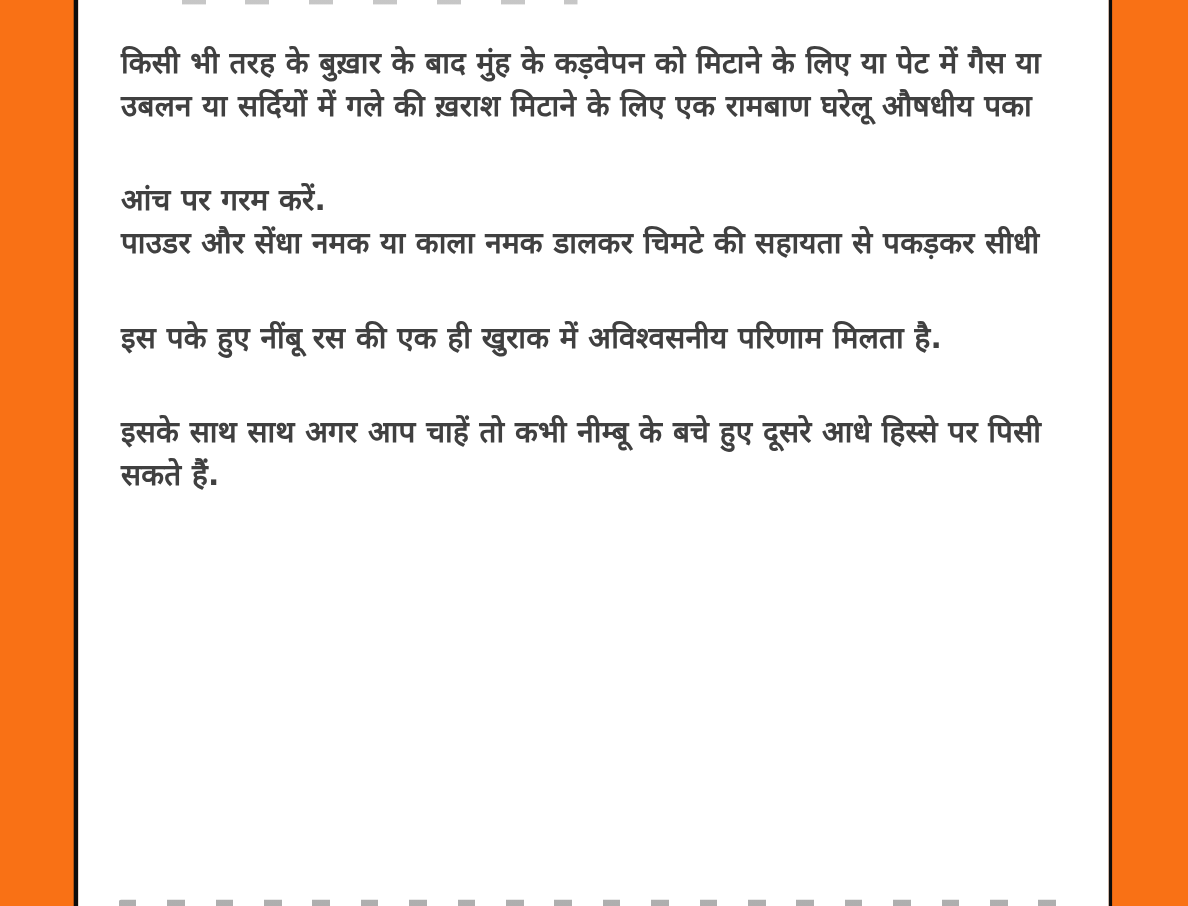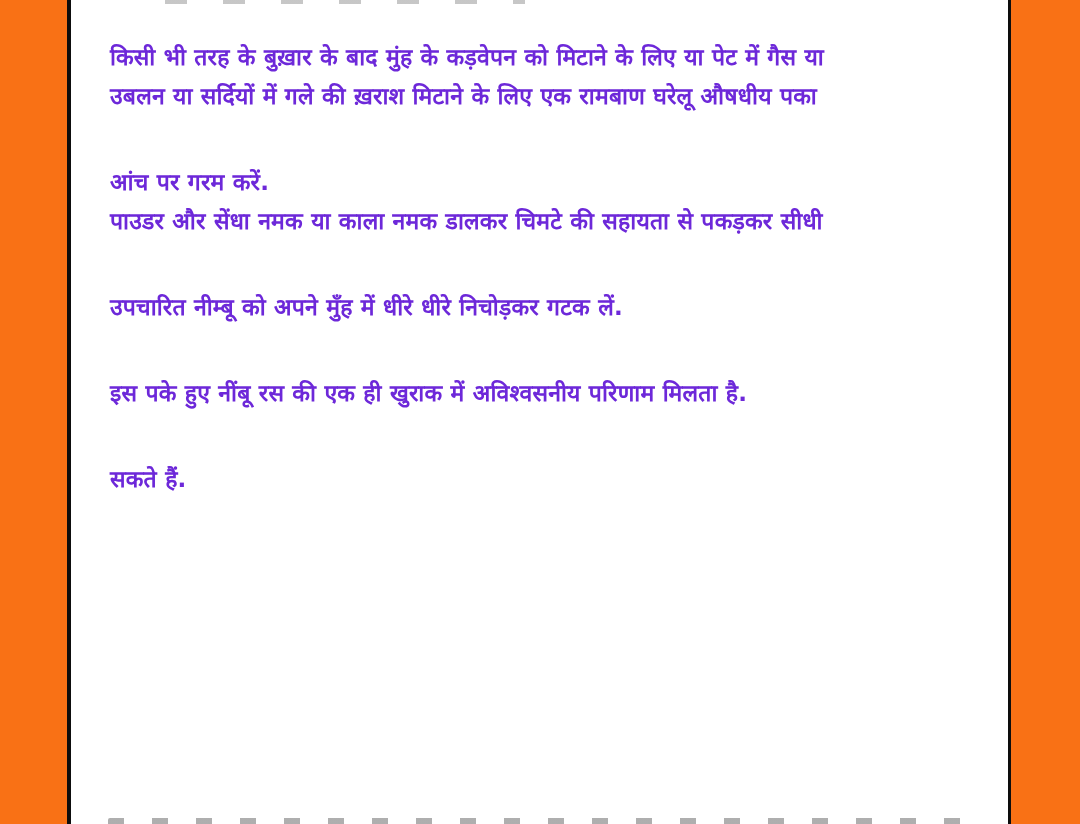--- a/index.html
+++ b/index.html
@@ -43,24 +43,24 @@
     z-index: 1;
     background: #ffffff;
     padding: 38px 42px 0 39px;
     overflow: hidden;
     box-sizing: border-box;
   }
   .para {
     margin: 0 0 47px 0;
   }
   .line {
-    font-size: 23px;
+    font-size: 27px;
     line-height: 39px;
     font-weight: 700;
-    color: #6d28d9;
+    color: #404040;
     white-space: nowrap;
     letter-spacing: 0.2px;
   }
   
   .clip-top {
     position: absolute;
     top: 0;
     left: 165px;
     width: 360px;
     height: 4px;
@@ -92,24 +92,24 @@
   <div class="content" id="paragraphs">
       <div class="para">
         <div class="line">किसी भी तरह के बुख़ार के बाद मुंह के कड़वेपन को मिटाने के लिए या पेट में गैस या</div>
         <div class="line">उबलन या सर्दियों में गले की ख़राश मिटाने के लिए एक रामबाण घरेलू औषधीय पका</div>
       </div>
       <div class="para">
         <div class="line">आंच पर गरम करें.</div>
         <div class="line">पाउडर और सेंधा नमक या काला नमक डालकर चिमटे की सहायता से पकड़कर सीधी</div>
       </div>
       <div class="para">
-        <div class="line">उपचारित नीम्बू को अपने मुँह में धीरे धीरे निचोड़कर गटक लें.</div>
       </div>
       <div class="para">
         <div class="line">इस पके हुए नींबू रस की एक ही खुराक में अविश्वसनीय परिणाम मिलता है.</div>
       </div>
       <div class="para">
+        <div class="line">इसके साथ साथ अगर आप चाहें तो कभी नीम्बू के बचे हुए दूसरे आधे हिस्से पर पिसी</div>
         <div class="line">सकते हैं.</div>
       </div>
     </div>
   <div class="clip-top"></div>
   <div class="clip-bottom"></div>
 </div>
 
 </body></html>

